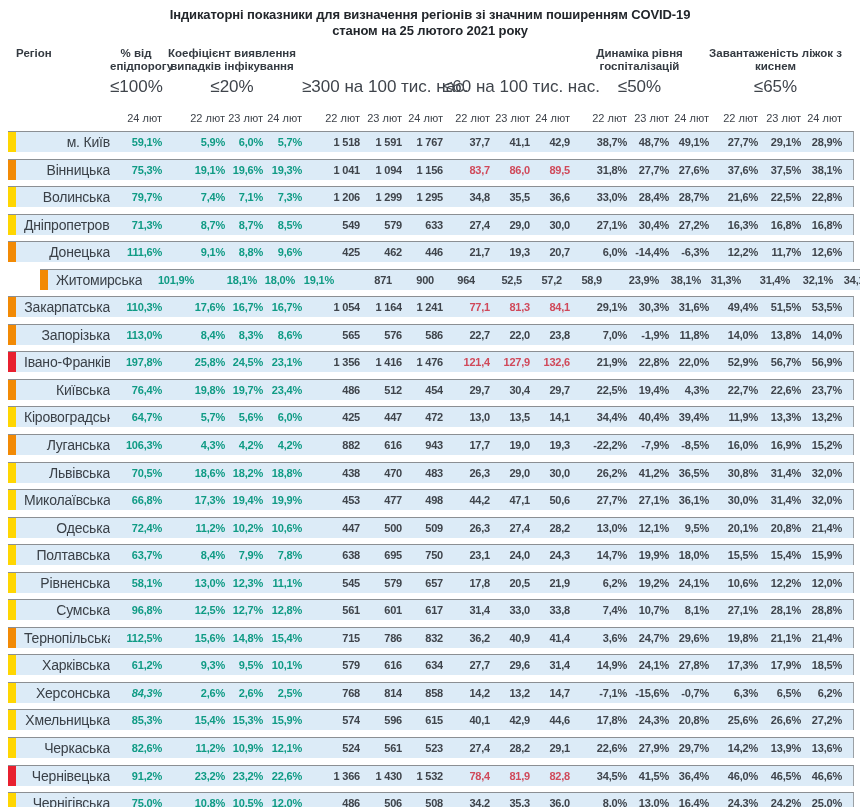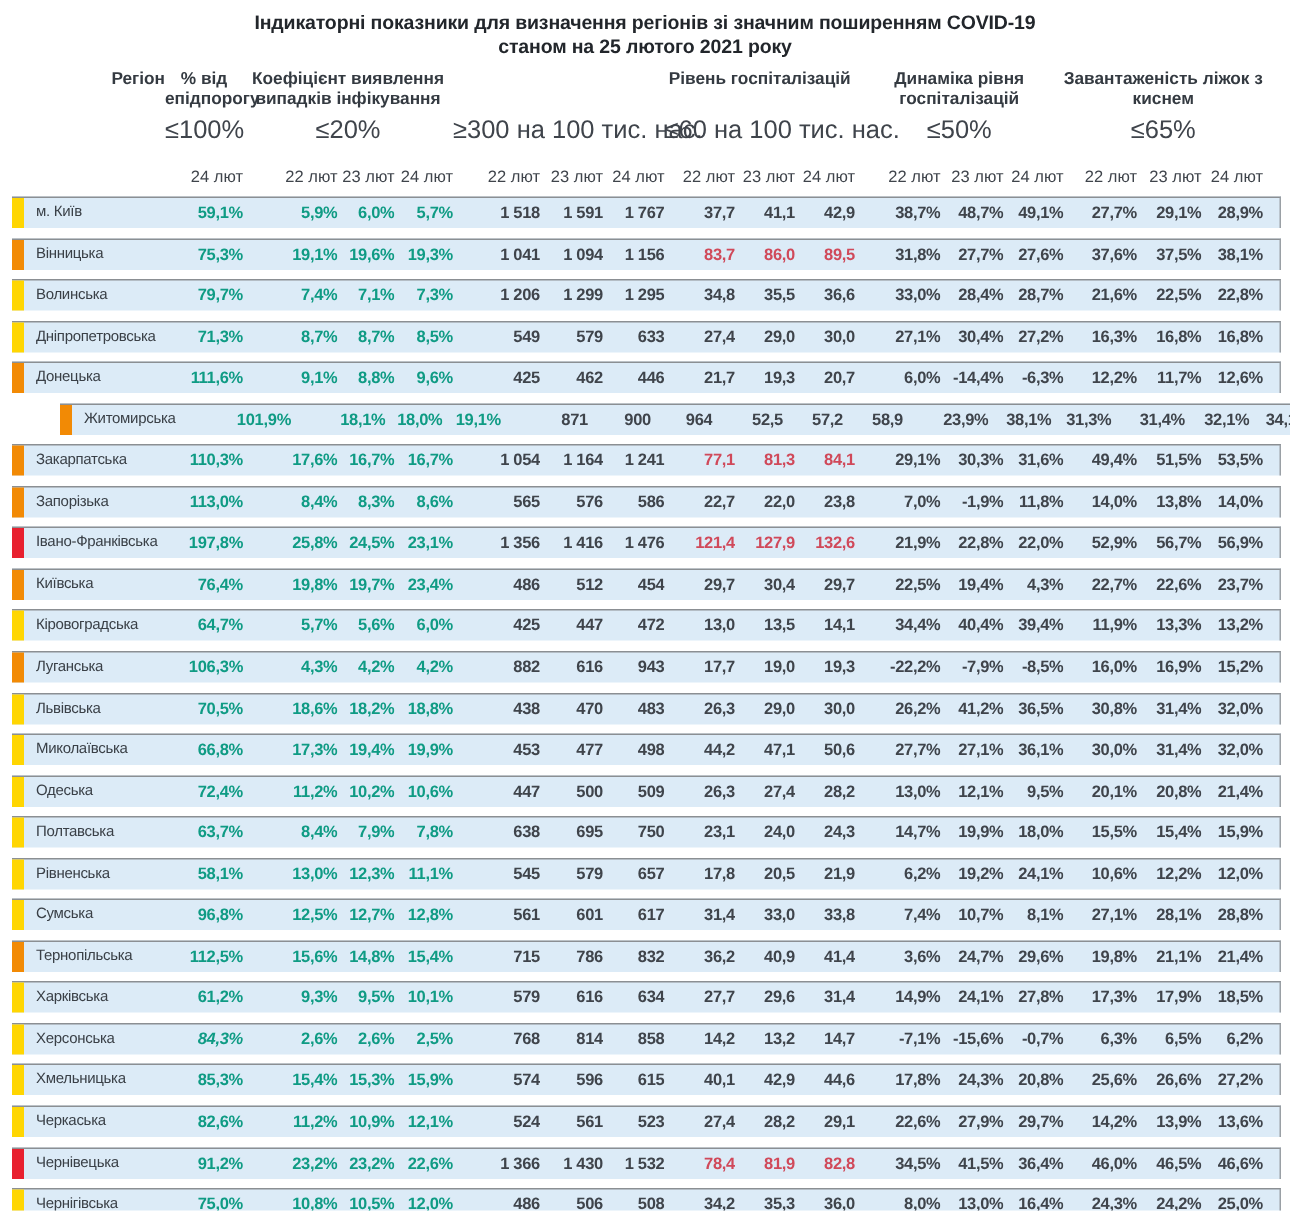--- a/index.html
+++ b/index.html
@@ -17,21 +17,21 @@
 
   
   .grid {
     display:grid;
     grid-template-columns:8px 94px 52px 63px 38px 39px 58px 42px 41px 47px 40px 40px 57px 42px 40px 49px 43px 41px 11px;
     margin-left:8px; width:845px;
   }
 
   .header-grid { margin-top:8px; }
   .hg-region {
-    grid-row:1; grid-column:1/3; text-align:right; padding-left:8px;
+    grid-row:1; grid-column:1/3; text-align:left; padding-left:8px;
     font-size:11.5px; font-weight:700; color:#343a41; line-height:13px;
   }
   .hg-label {
     grid-row:1; text-align:center; font-size:11.5px; font-weight:700;
     color:#343a41; line-height:13px; min-height:27px;
   }
   .hg-threshold {
     grid-row:2; text-align:center; font-size:17px; font-weight:400;
     color:#3f444b; margin-top:3px; white-space:nowrap;
   }
@@ -46,42 +46,41 @@
     border-top:1px solid #8b8f93;
     border-right:1px solid #9aa0a5;
     position:relative;
   }
   .row .cell { line-height:20px; white-space:nowrap; overflow:hidden; }
   .risk-bar { grid-column:1; height:100%; }
   .risk-bar.yellow { background:var(--bar-yellow); }
   .risk-bar.orange { background:var(--bar-orange); }
   .risk-bar.red    { background:var(--bar-red); }
   .region-cell {
-    grid-column:2; text-align:left; padding-left:8px;
-    font-size:10px; font-weight:400; color:#3a4047; letter-spacing:-0.2px;
+    grid-column:2; text-align:right; padding-left:8px;
+    font-size:14px; font-weight:400; color:#3a4047; letter-spacing:-0.2px;
   }
   .val { text-align:right; font-size:11px; font-weight:700; letter-spacing:-0.2px; }
   .val.green { color:var(--accent-green); }
   .val.dark  { color:#3f444b; }
   .val.alert { color:var(--alert-red); }
 </style>
 </head>
 <body>
 
 <div class="title-block">
   <div class="title-line">Індикаторні показники для визначення регіонів зі значним поширенням COVID-19</div>
   <div class="title-line">станом на 25 лютого 2021 року</div>
 </div>
 
 <div class="grid header-grid">
   <div class="hg-region">Регіон</div>
 
   <div class="hg-label" style="grid-column:3/4">% від епідпорогу</div>
   <div class="hg-label" style="grid-column:4/7">Коефіцієнт виявлення випадків інфікування</div>
-  <div class="hg-label" style="grid-column:10/13">Рівень госпіталізацій</div>
   <div class="hg-label" style="grid-column:13/16">Динаміка рівня госпіталізацій</div>
   <div class="hg-label" style="grid-column:16/19">Завантаженість ліжок з киснем</div>
 
   <div class="hg-threshold" style="grid-column:3/4">≤100%</div>
   <div class="hg-threshold" style="grid-column:4/7">≤20%</div>
   <div class="hg-threshold" style="grid-column:7/10">≥300 на 100 тис. нас.</div>
   <div class="hg-threshold" style="grid-column:10/13">≤60 на 100 тис. нас.</div>
   <div class="hg-threshold" style="grid-column:13/16">≤50%</div>
   <div class="hg-threshold" style="grid-column:16/19">≤65%</div>
 

